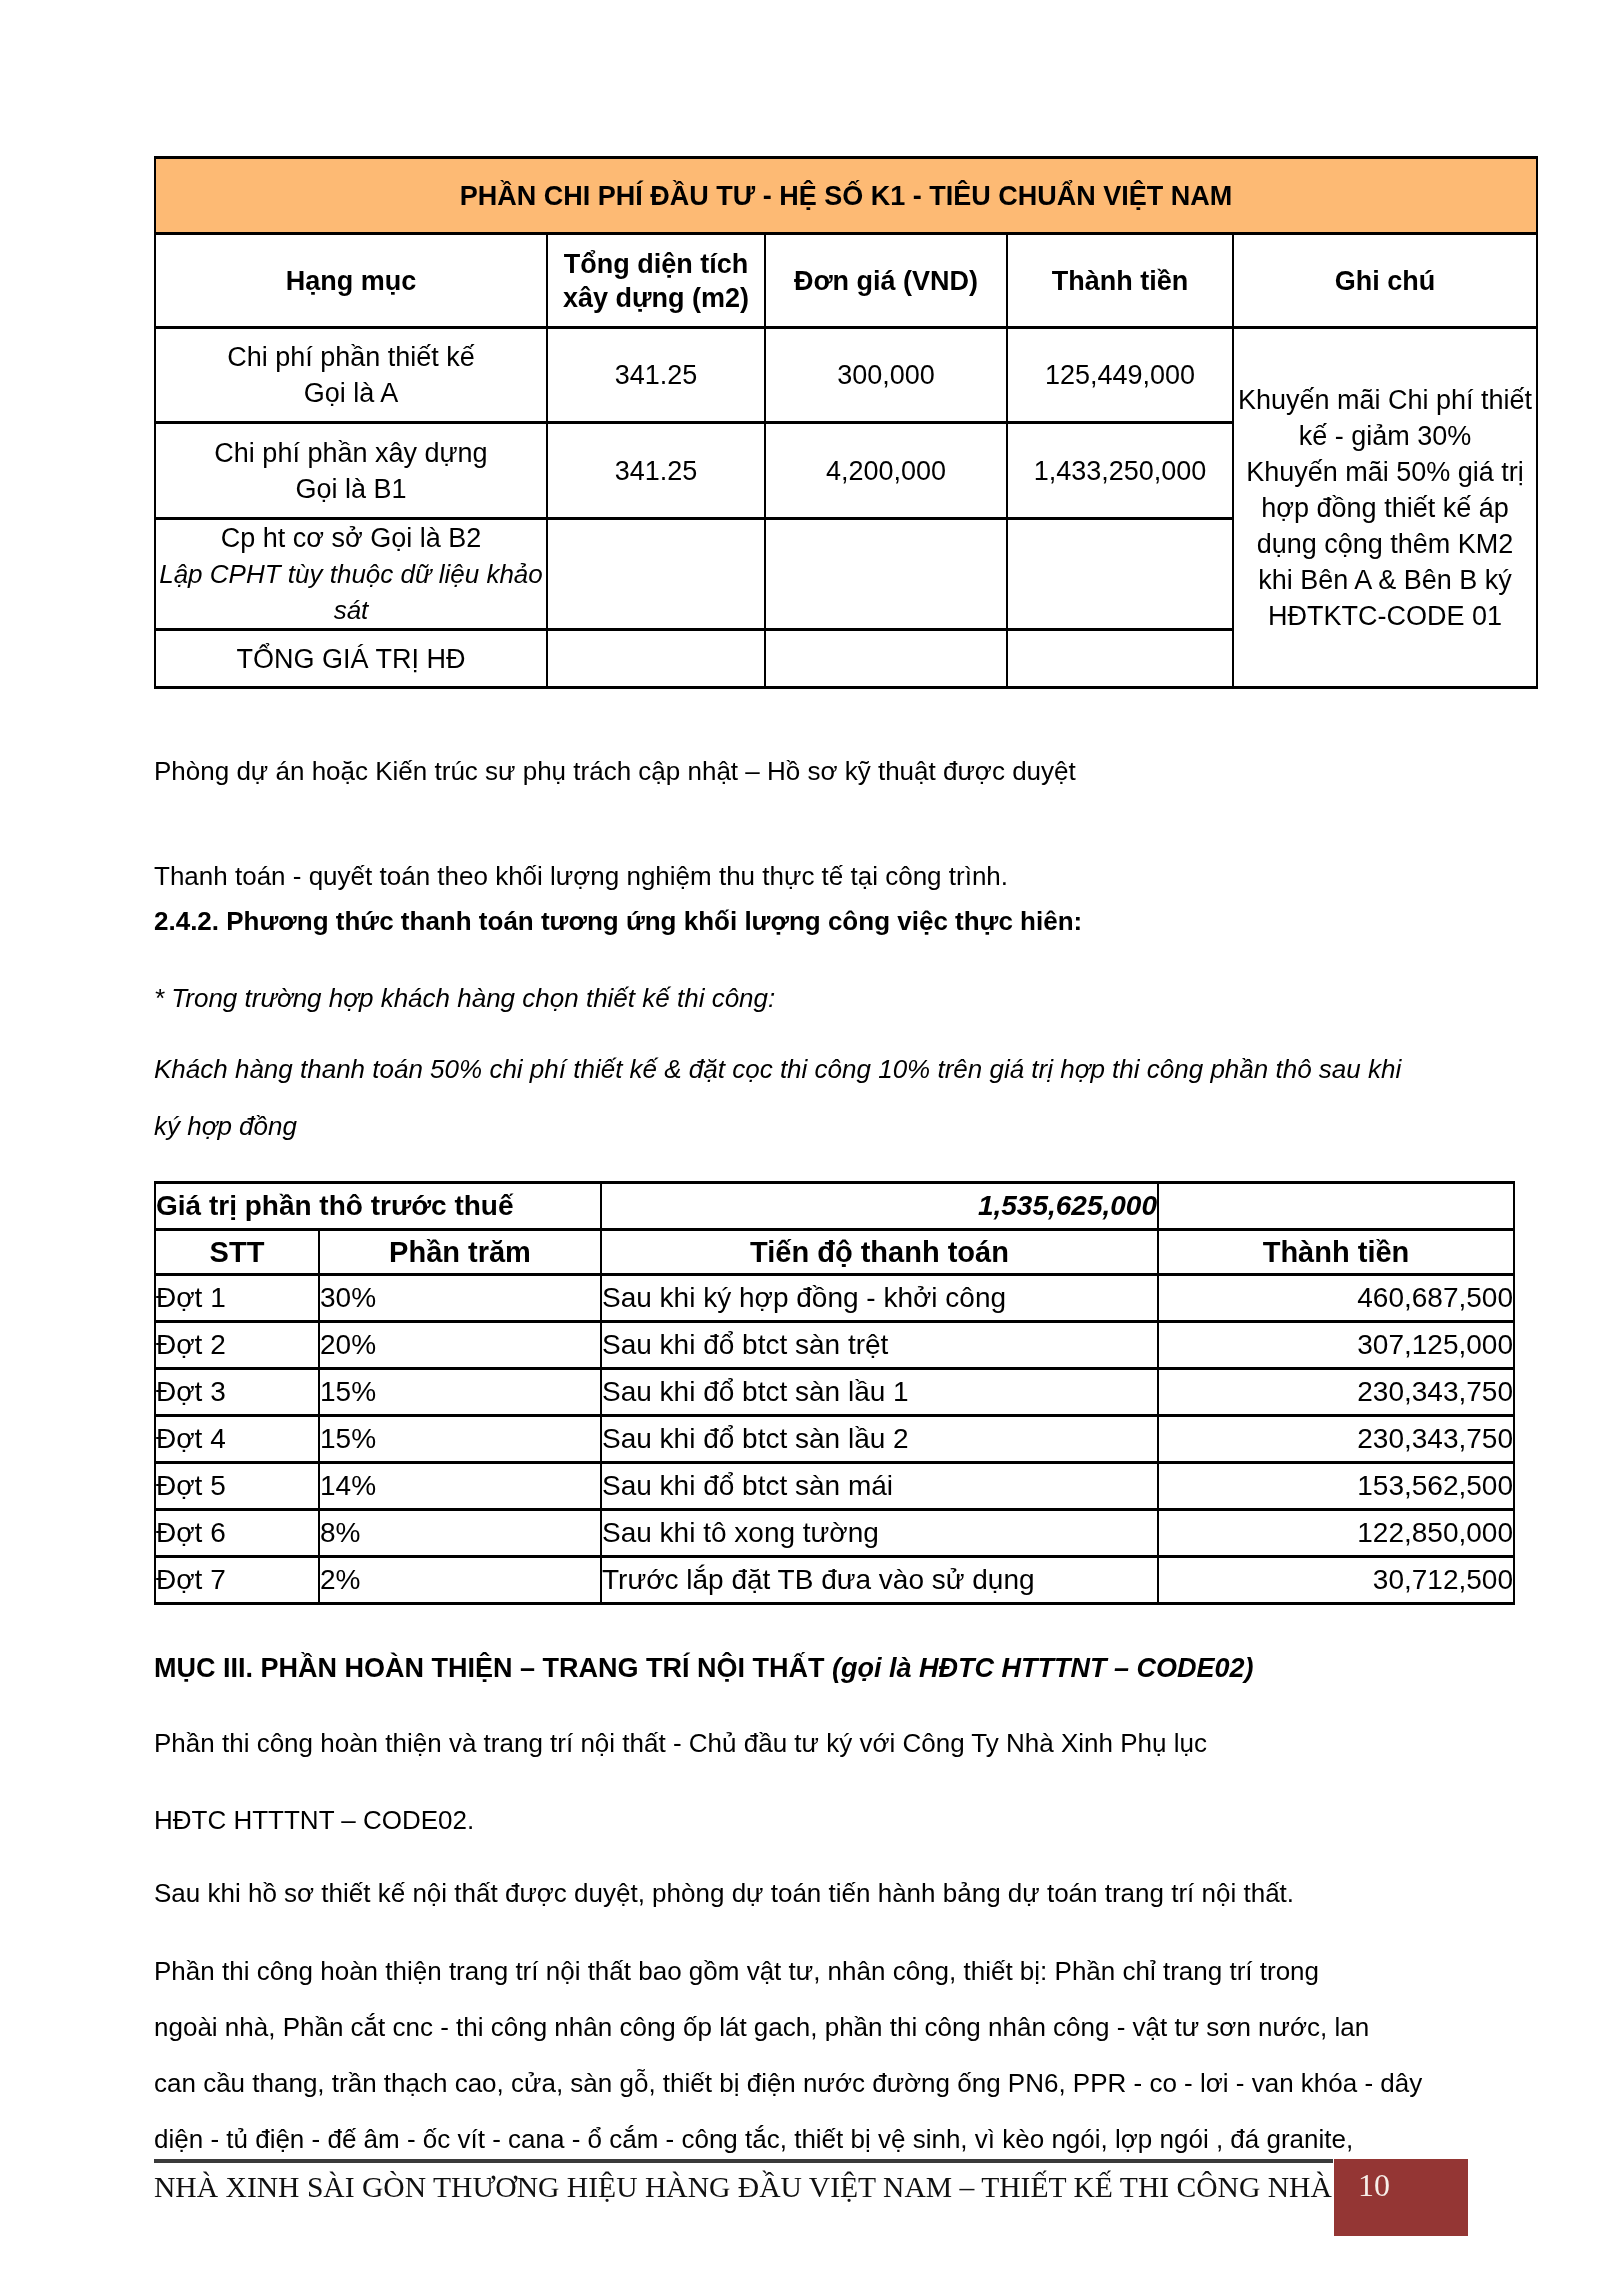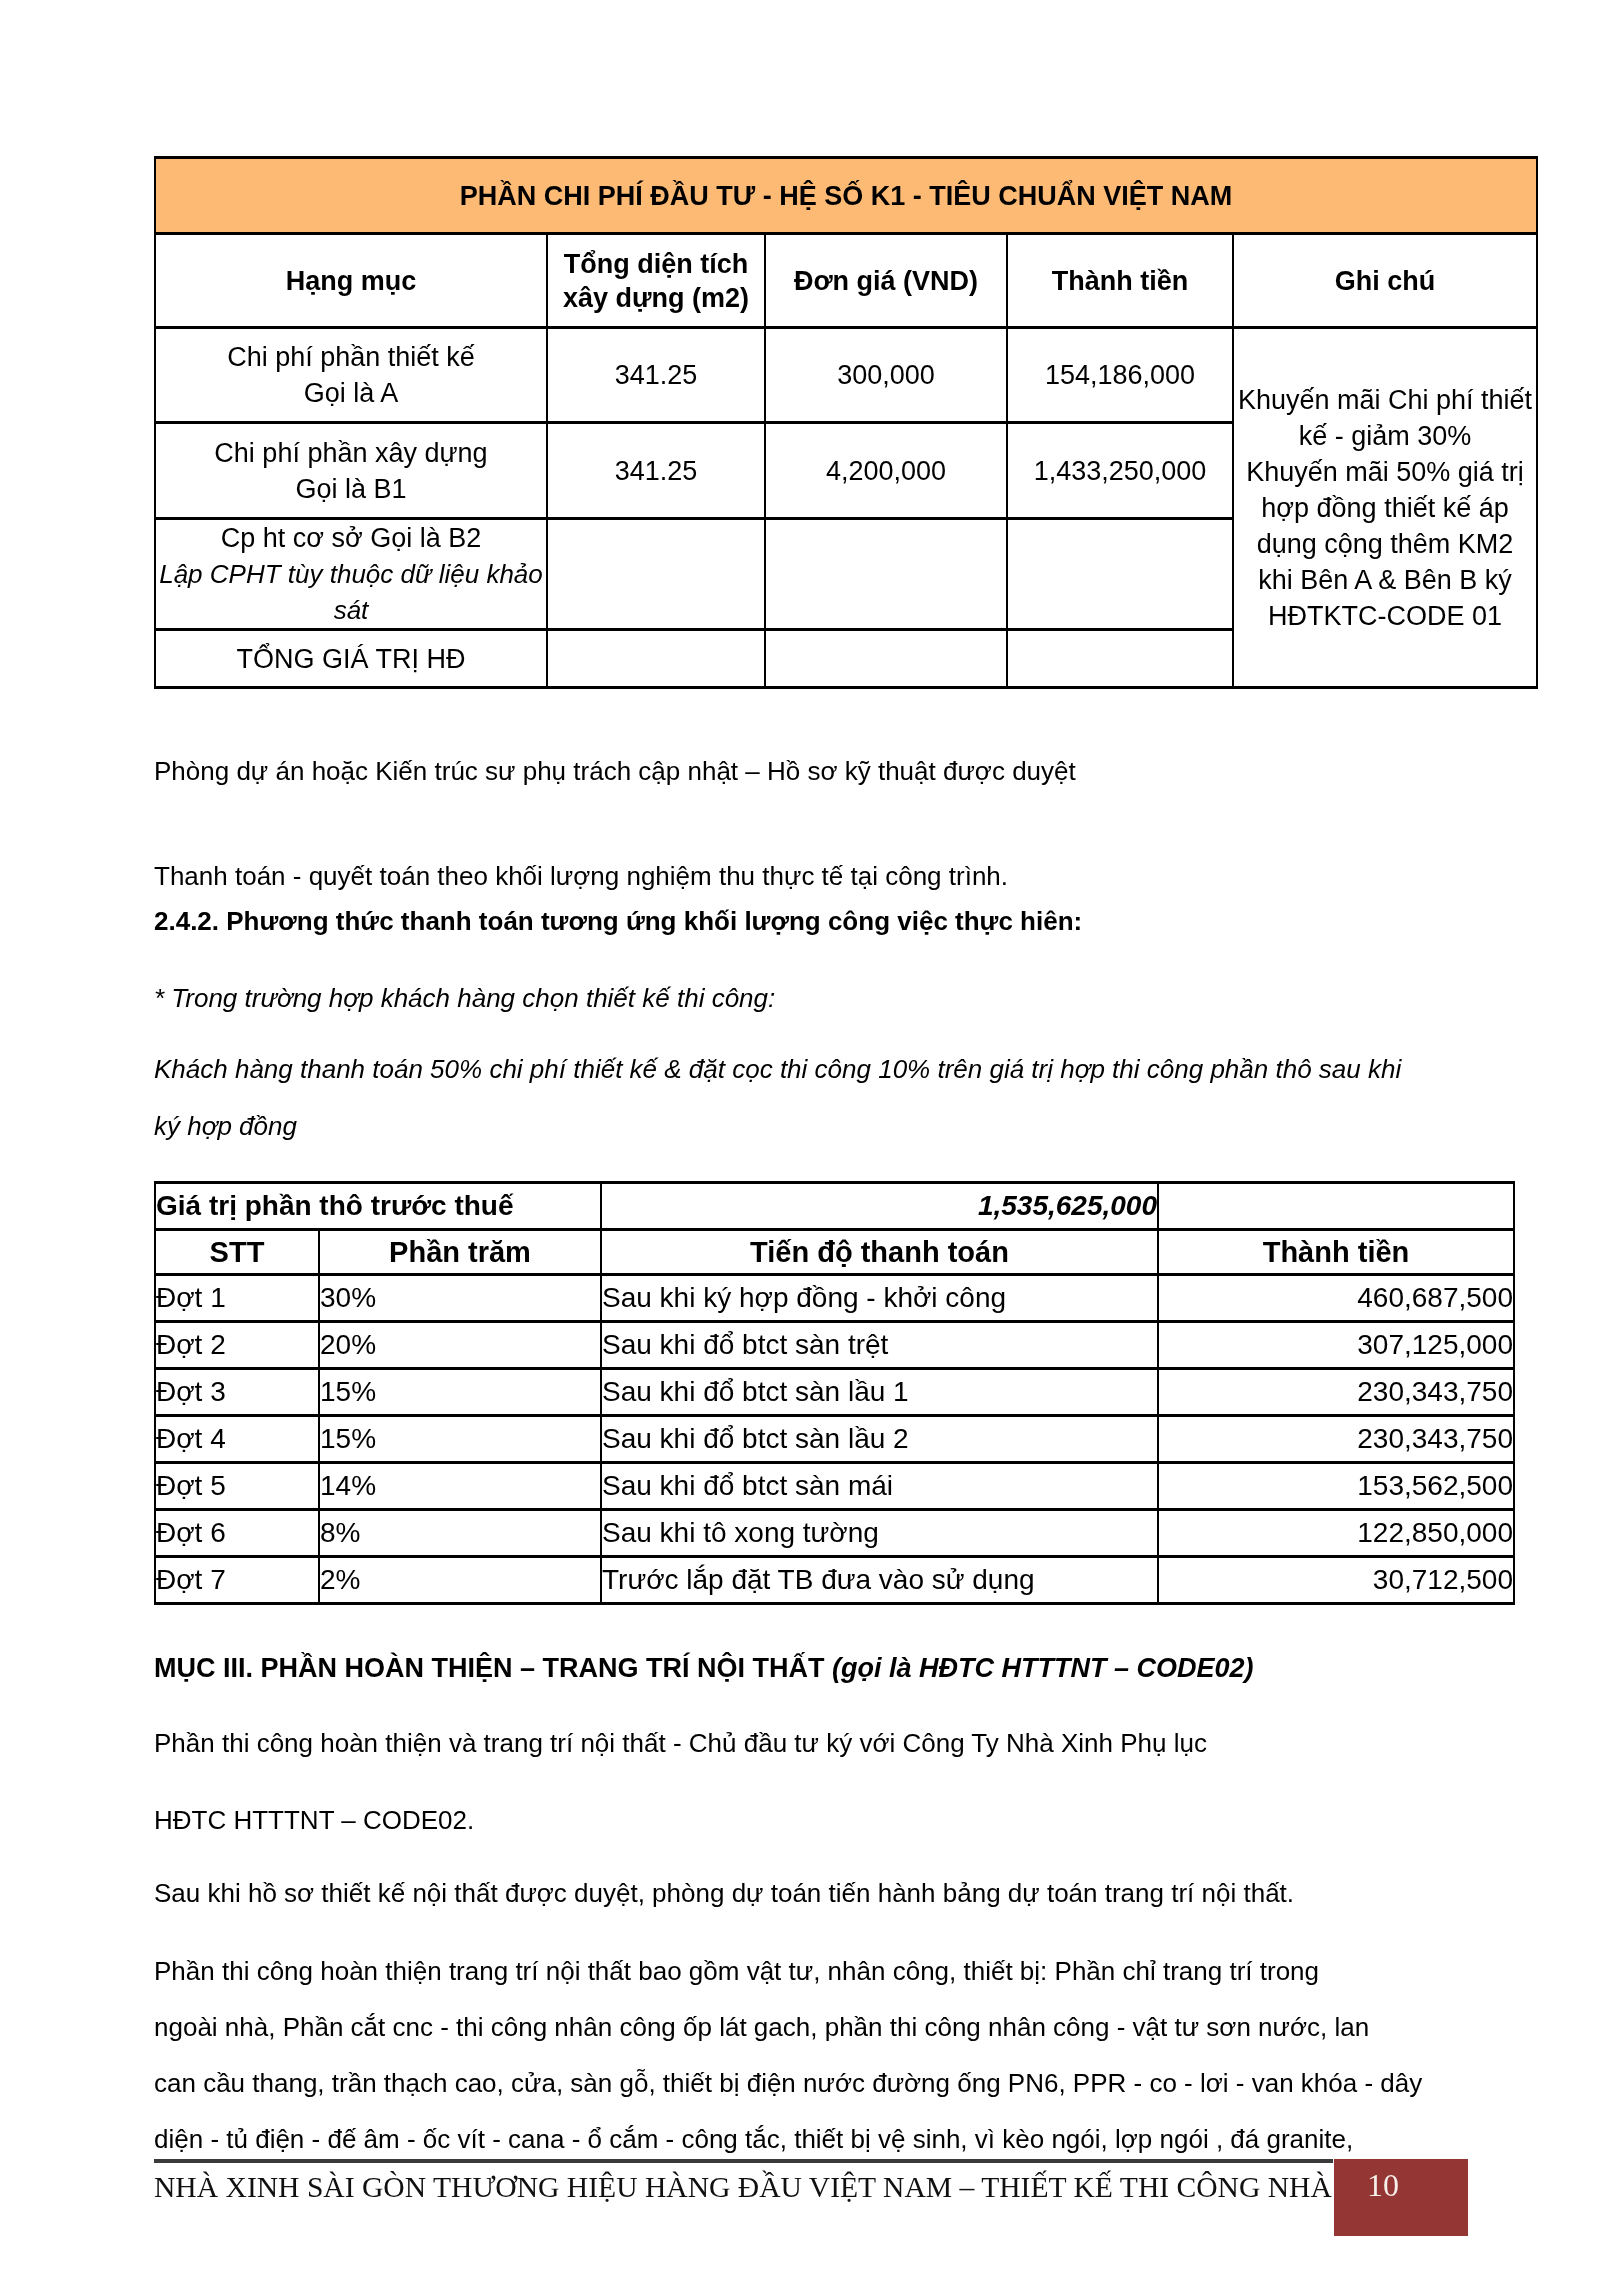--- a/index.html
+++ b/index.html
@@ -50,21 +50,21 @@
   
   .footer-line{position:absolute;left:154px;top:2159px;width:1179px;height:3.6px;background:#3b3b3b;}
   .footer-text{
     position:absolute;left:154px;top:2168px;width:1179px;text-align:center;
     font-family:"Liberation Serif","DejaVu Serif",serif;font-size:29.6px;line-height:38px;color:#101010;
     white-space:nowrap;
   }
   .page-box{
     position:absolute;left:1334px;top:2159px;width:134px;height:77px;
     color:#f7efe9;font-family:"Liberation Serif","DejaVu Serif",serif;font-size:32px;
-    padding-left:33px;padding-top:8px;box-sizing:border-box;
+    padding-left:24px;padding-top:8px;box-sizing:border-box;
   }
 </style>
 </head>
 <body>
 
 <div class="page">
 
   <table class="t1">
     <colgroup>
       <col style="width:392px">
@@ -84,21 +84,21 @@
       <td>Thành tiền</td>
       <td>Ghi chú</td>
     </tr>
     <tr class="t1-rA">
       <td>
         <div>Chi phí phần thiết kế</div>
         <div>Gọi là A</div>
       </td>
       <td>341.25</td>
       <td>300,000</td>
-      <td>154,186,000</td>
+      <td>125,449,000</td>
       <td rowspan="4" class="t1-note">Khuyến mãi Chi phí thiết
 kế - giảm 30%
 Khuyến mãi 50% giá trị
 hợp đồng thiết kế áp
 dụng cộng thêm KM2
 khi Bên A &amp; Bên B ký
 HĐTKTC-CODE 01</td>
     </tr>
     <tr class="t1-rB1">
       <td>

